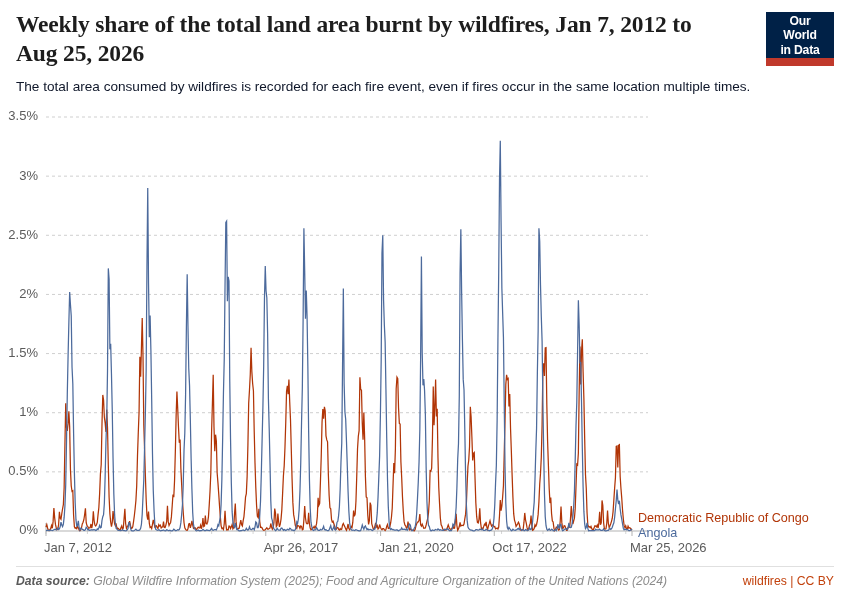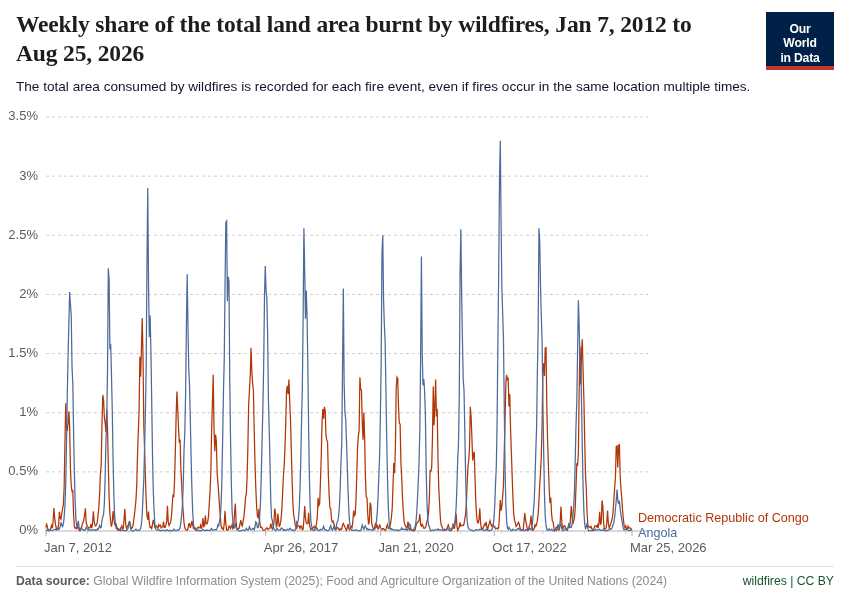--- a/index.html
+++ b/index.html
@@ -41,23 +41,23 @@
     width: 820px;
     white-space: nowrap;
   }
 
   
   .owid-logo {
     position: absolute;
     right: 16px; top: 12px;
     width: 68px;
     background: #002147;
-    padding: 10px 6px 0 6px;
+    padding: 2px 6px 0 6px;
     text-align: center;
-    border-bottom: 4px solid #fca5a5;
+    border-bottom: 8px solid #fca5a5;
   }
   .owid-logo .l1, .owid-logo .l2 {
     display: block;
     color: #ffffff;
     font-family: "Liberation Sans", sans-serif;
     font-size: 12.2px;
     font-weight: 700;
     line-height: 1.18;
     letter-spacing: -0.2px;
   }
@@ -106,26 +106,27 @@
     border-top: 1px solid #e0e0e0;
     padding-top: 7px;
     display: flex;
     justify-content: space-between;
     align-items: baseline;
   }
   .footer-left {
     font-family: "Liberation Sans", sans-serif;
     font-size: 12.2px;
     color: #8c8c8c;
+    font-style: italic;
   }
   .footer-left b { color: #5b5b5b; font-weight: 700; }
   .footer-right {
     font-family: "Liberation Sans", sans-serif;
     font-size: 12.2px;
-    color: #14532d;
+    color: #c2410c;
     white-space: nowrap;
     text-align: center;
   }
 </style>
 </head>
 <body>
 
 <div id="root">
 
   <div class="header">

